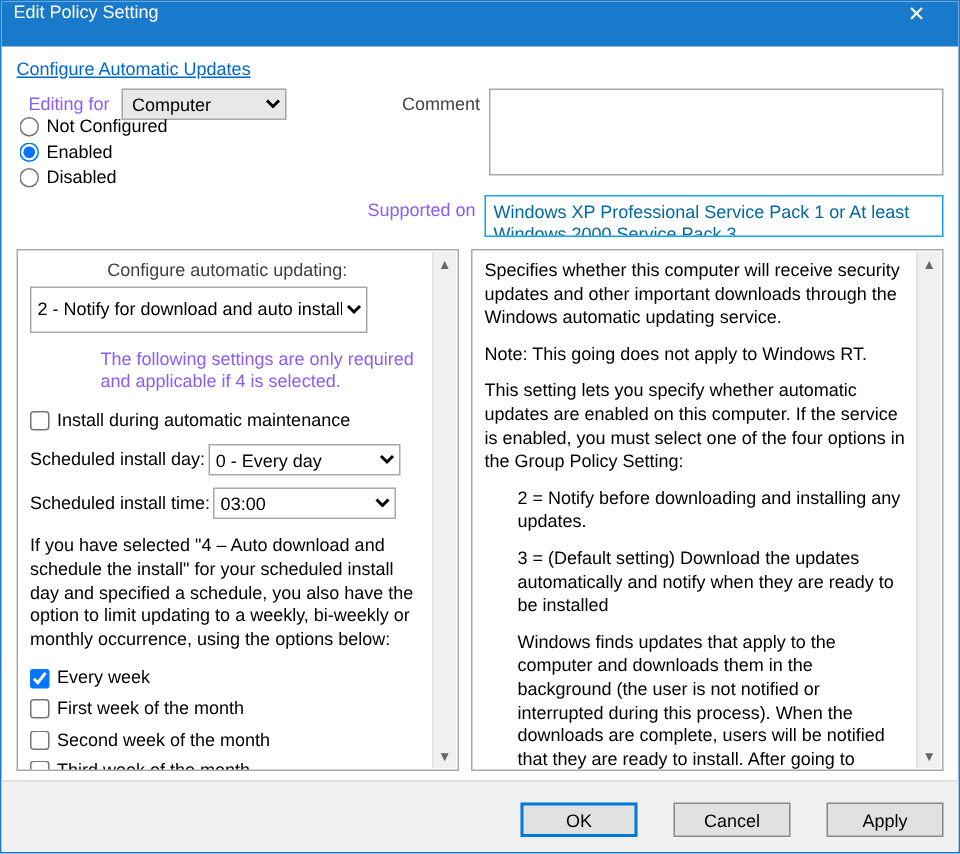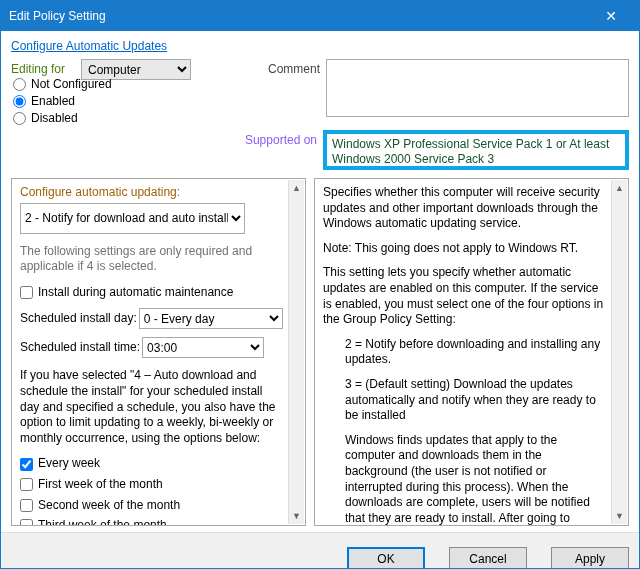--- a/index.html
+++ b/index.html
@@ -12,21 +12,21 @@
     width: 640px;
     height: 569px;
     overflow: hidden;
     border: 1px solid #1979ca;
   }
   .titlebar {
     background: #1979ca;
     color: #fff;
     height: 30px;
     display: flex;
-    align-items: center;
+    align-items: flex-start;
     padding: 0 8px;
     font-size: 12px;
   }
   .titlebar .title { flex: 1; }
   .titlebar .close {
     width: 40px;
     text-align: center;
     font-size: 14px;
     cursor: default;
   }
@@ -38,22 +38,23 @@
     text-decoration: underline;
     font-size: 12px;
   }
   .row {
     display: flex;
     align-items: flex-start;
     margin-top: 6px;
   }
   .label-left {
     width: 70px;
-    color: #4d7c0f;
+    color: #8b5cf6;
     padding-top: 3px;
+    text-align: center;
   }
   select.combo {
     height: 21px;
     font-size: 12px;
     border: 1px solid #a9a9a9;
     background: #e8e8e8;
     padding: 1px 2px;
   }
   .comment-label {
     width: 250px;
@@ -85,25 +86,25 @@
   }
   .supported-label {
     width: 312px;
     text-align: right;
     padding-right: 6px;
     color: #8b5cf6;
     padding-top: 3px;
   }
   .supported-box {
     flex: 1;
-    border: 4px solid #0ea5e9;
-    height: 40px;
+    border: 1px solid #0ea5e9;
+    height: 28px;
     padding: 3px 5px;
     overflow: hidden;
-    color: #14532d;
+    color: #0369a1;
     line-height: 1.25;
   }
   .panels {
     display: flex;
     gap: 8px;
     margin-top: 8px;
   }
   .panel {
     border: 1px solid #a9a9a9;
     height: 348px;
@@ -134,30 +135,30 @@
     align-items: center;
     justify-content: center;
     color: #666;
     font-size: 9px;
   }
   .panel-left .inner,
   .panel-right .inner {
     padding-right: 14px;
     line-height: 1.3;
   }
-  .panel-left .label { color: #a16207; }
+  .panel-left .label { color: #404040; text-align: center; }
   .panel-left select.full {
     width: 225px;
     height: 31px;
     border: 1px solid #a9a9a9;
     font-size: 12px;
     background: #fff;
     margin-top: 2px;
   }
-  .note { margin-top: 10px; color: #737373; }
+  .note { margin-top: 10px; color: #8b5cf6; margin-left: 47px; }
   .chk-row {
     display: flex;
     align-items: center;
     margin: 5px 0;
   }
   .chk-row input { margin: 0 5px 0 0; width:13px; height:13px; }
   .inline-label { margin-right: 2px; }
   select.small {
     height: 21px;
     border: 1px solid #a9a9a9;
@@ -242,21 +243,21 @@
         </select>
         <div class="note">The following settings are only required and applicable if 4 is selected.</div>
 
         <label class="chk-row" style="margin-top:10px">
           <input type="checkbox" style="">
             <span>Install during automatic maintenance</span>
         </label>
 
         <div class="small-row">
           <span class="inline-label">Scheduled install day:</span>
-          <select class="small" style="width:144px">
+          <select class="small" style="width:128px">
             <option>0 - Every day</option>
           </select>
         </div>
         <div class="small-row">
           <span class="inline-label">Scheduled install time:</span>
           <select class="small" style="width:122px">
             <option>03:00</option>
           </select>
         </div>
 

